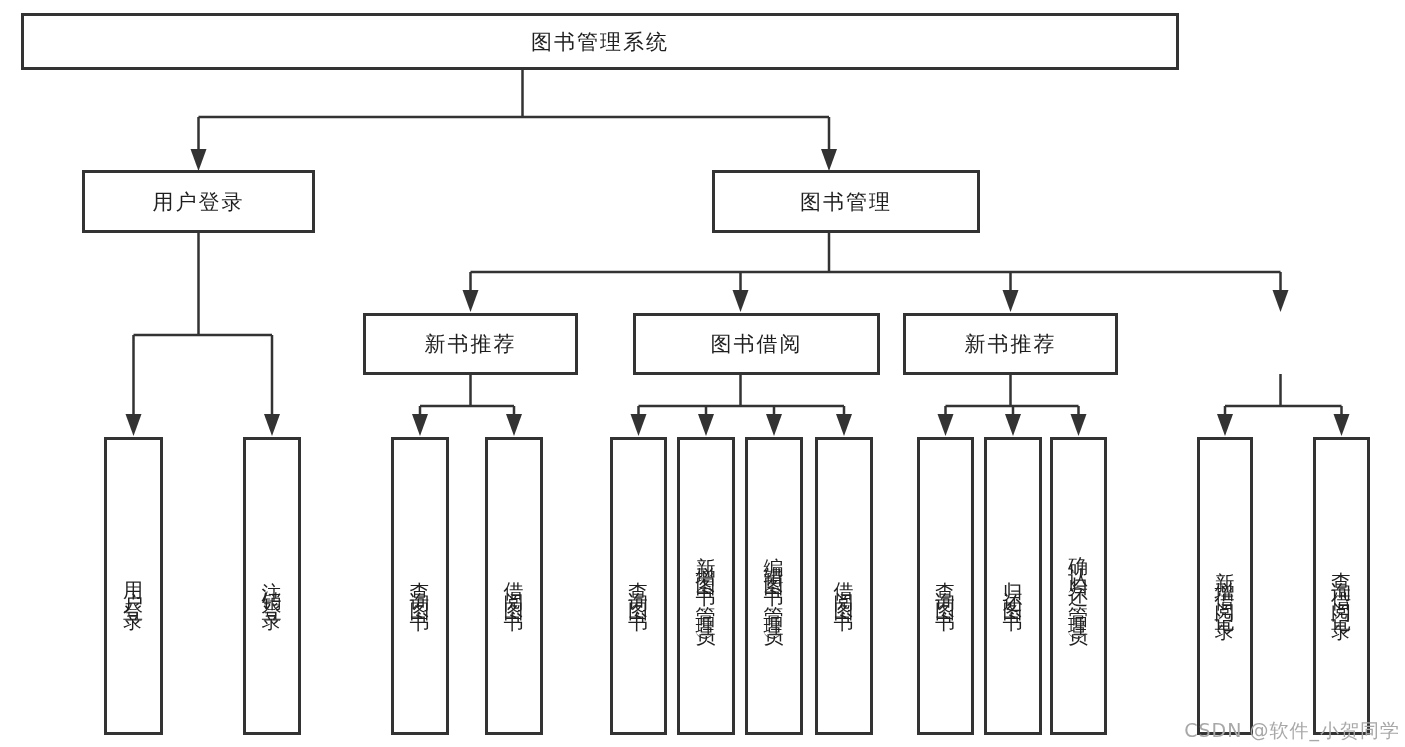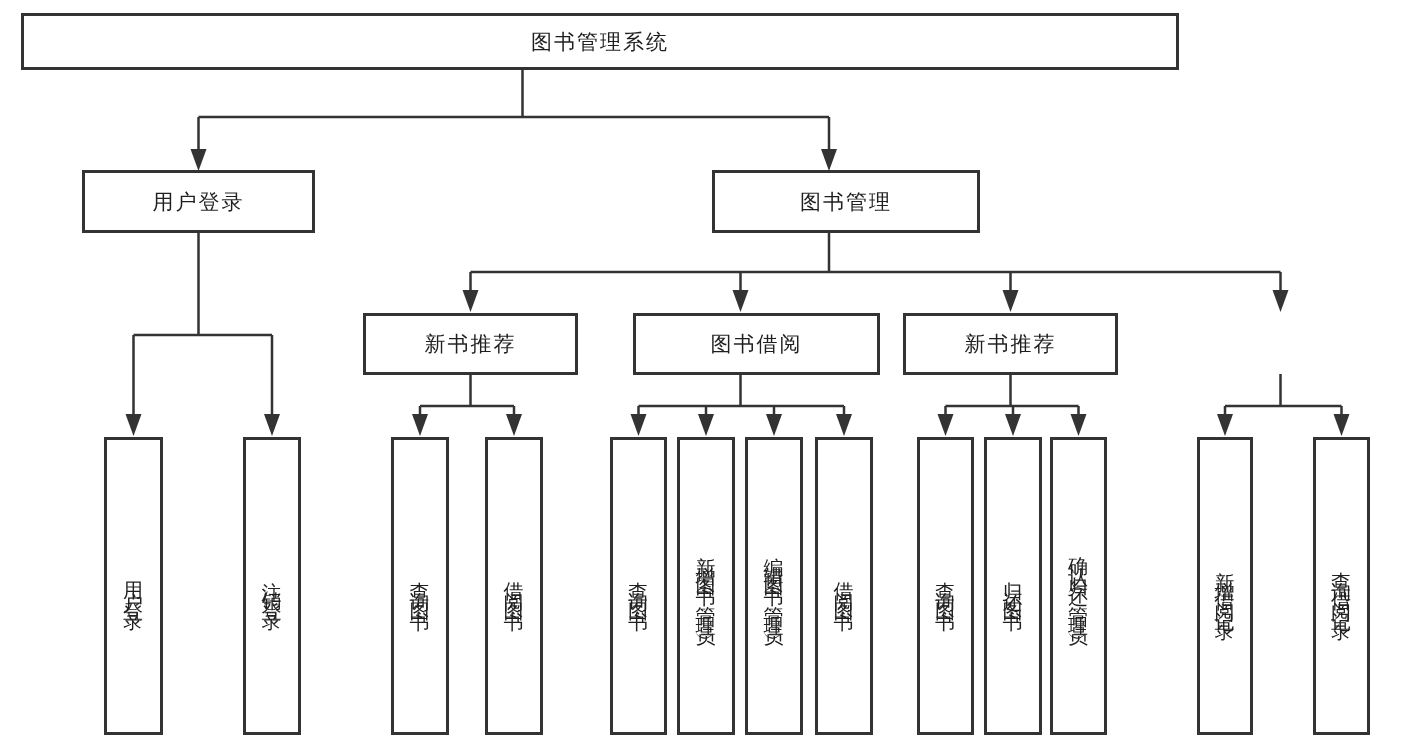--- a/index.html
+++ b/index.html
@@ -129,14 +129,15 @@
   <div class="box vbox" style="left:745px;top:437px;width:58px;height:298px">编辑图书（管理员）</div>
   <div class="box vbox" style="left:815px;top:437px;width:58px;height:298px">借阅图书</div>
 
   <div class="box vbox" style="left:917px;top:437px;width:57px;height:298px">查询图书</div>
   <div class="box vbox" style="left:984px;top:437px;width:58px;height:298px">归还图书</div>
   <div class="box vbox" style="left:1050px;top:437px;width:57px;height:298px">确认归还（管理员）</div>
 
   <div class="box vbox" style="left:1197px;top:437px;width:56px;height:298px">新增借阅记录</div>
   <div class="box vbox" style="left:1313px;top:437px;width:57px;height:298px">查询借阅记录</div>
 
+  <div class="watermark">CSDN @软件_小贺同学</div>
 
 </div>
 
 </body></html>

